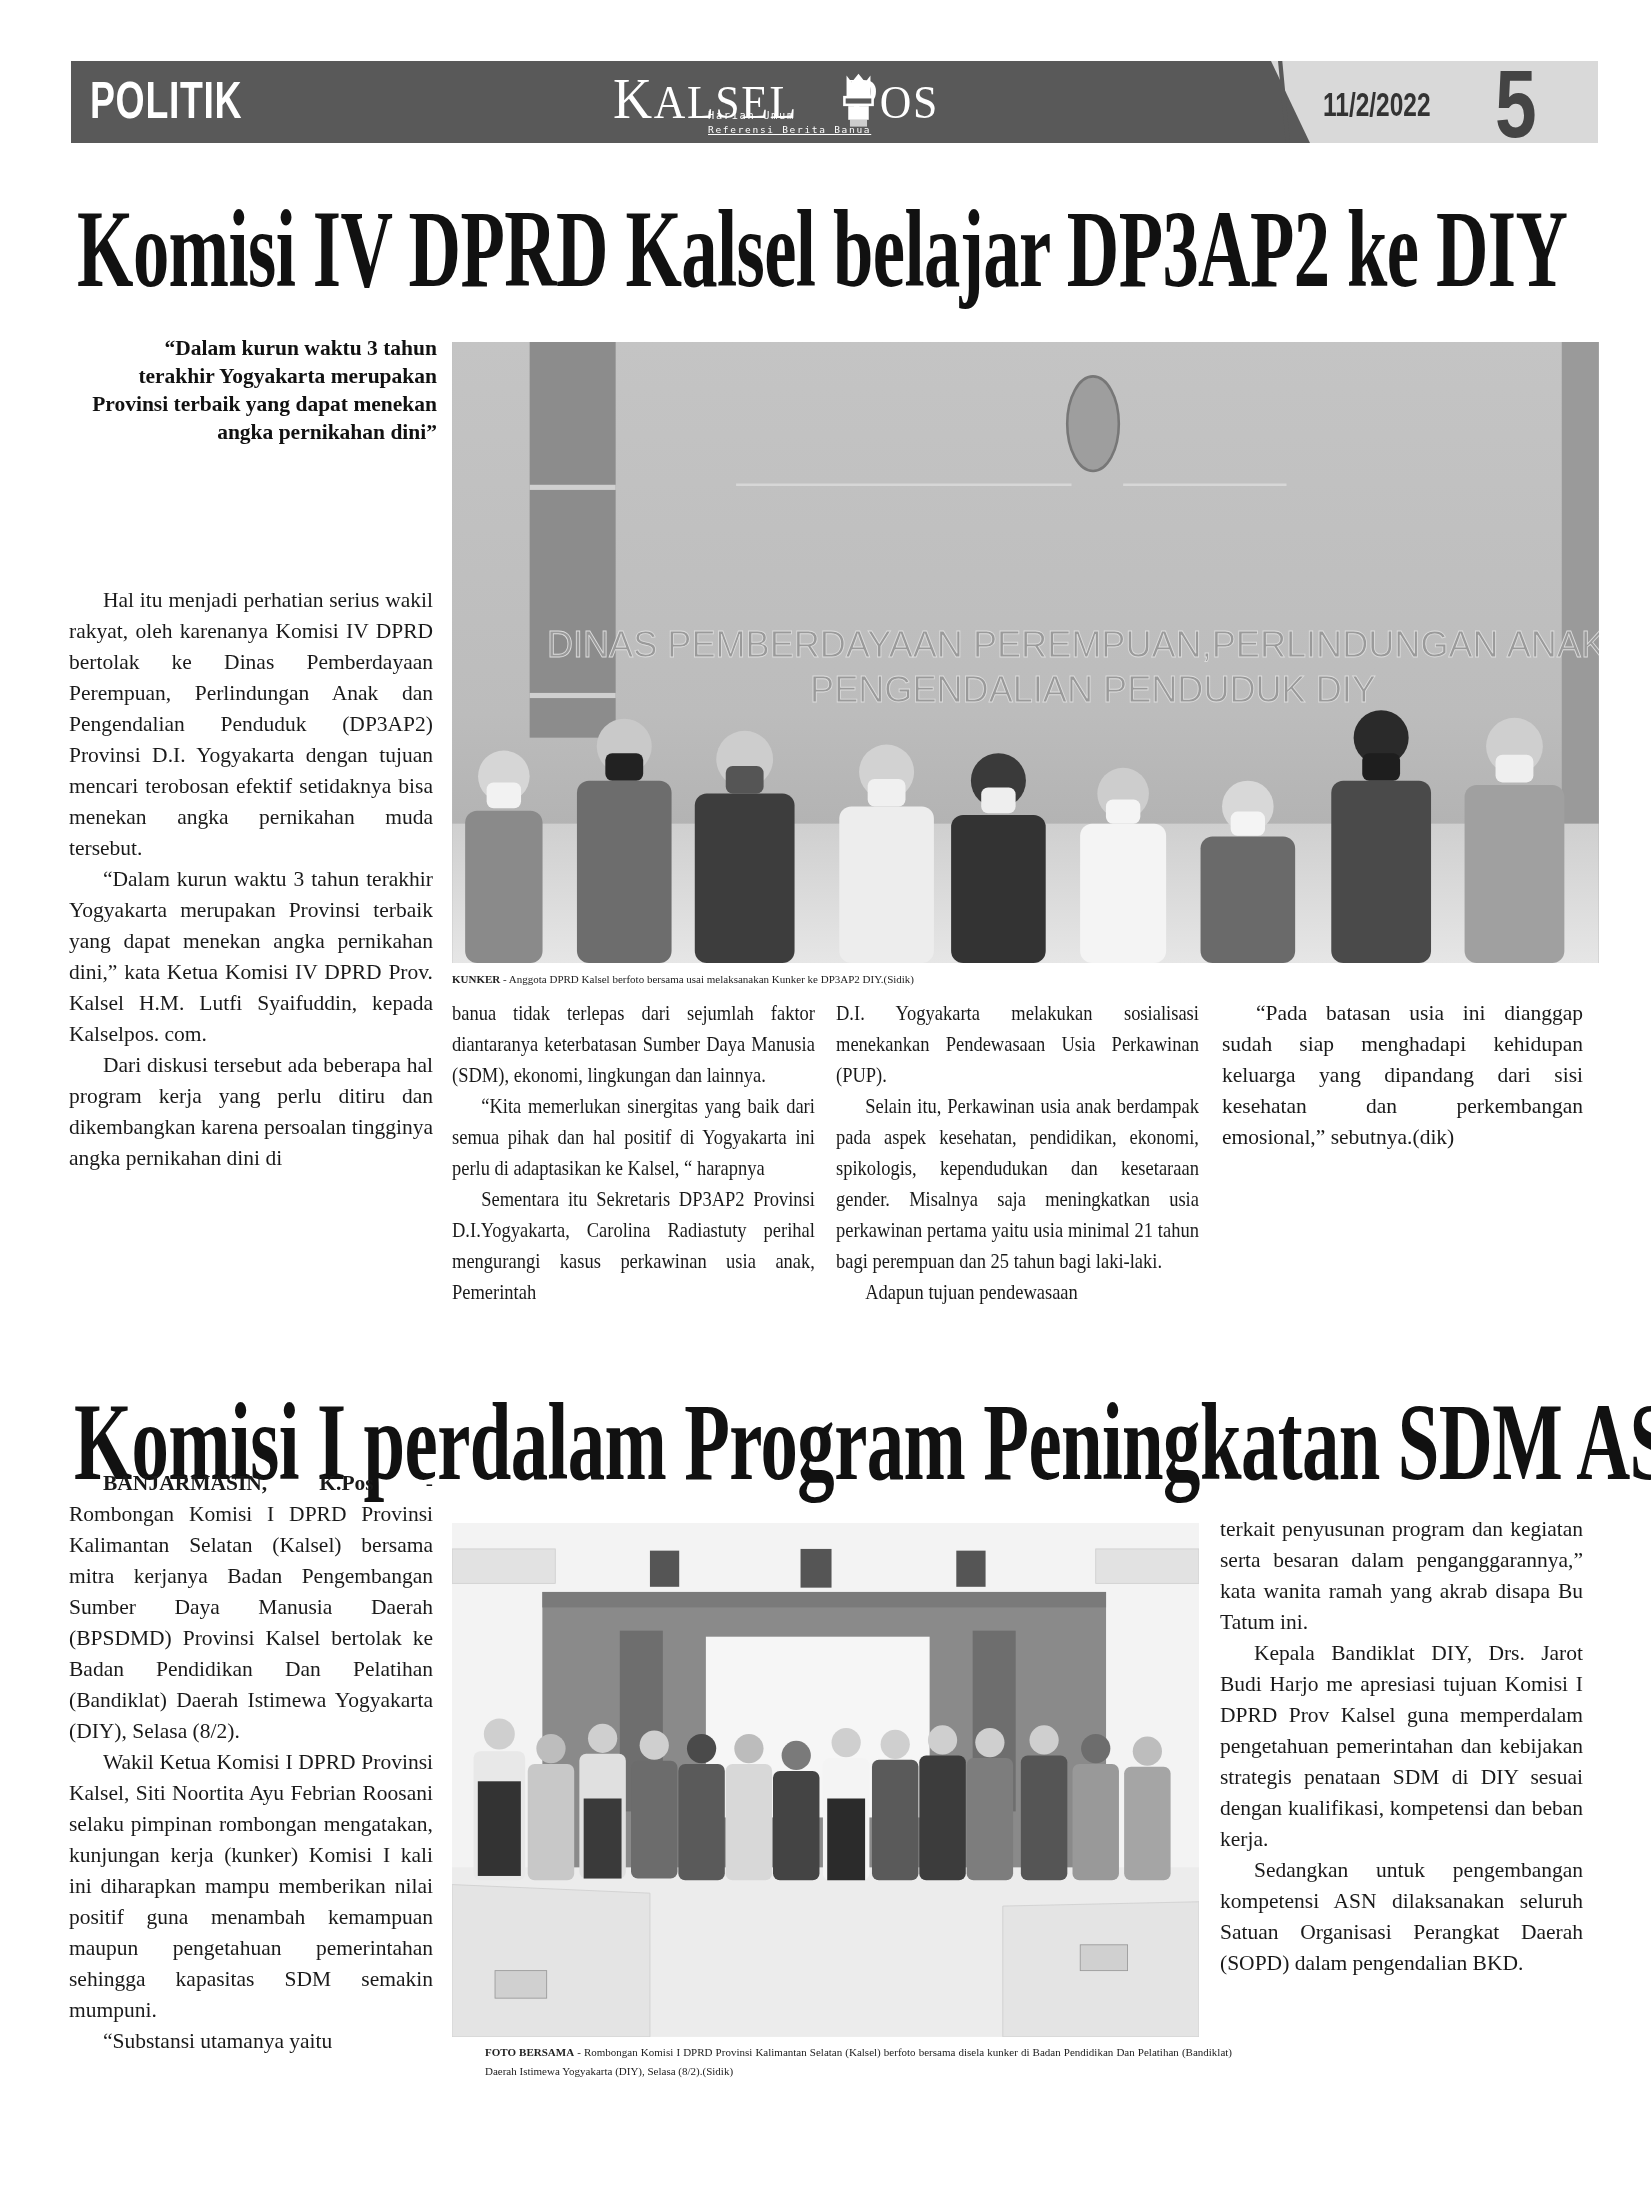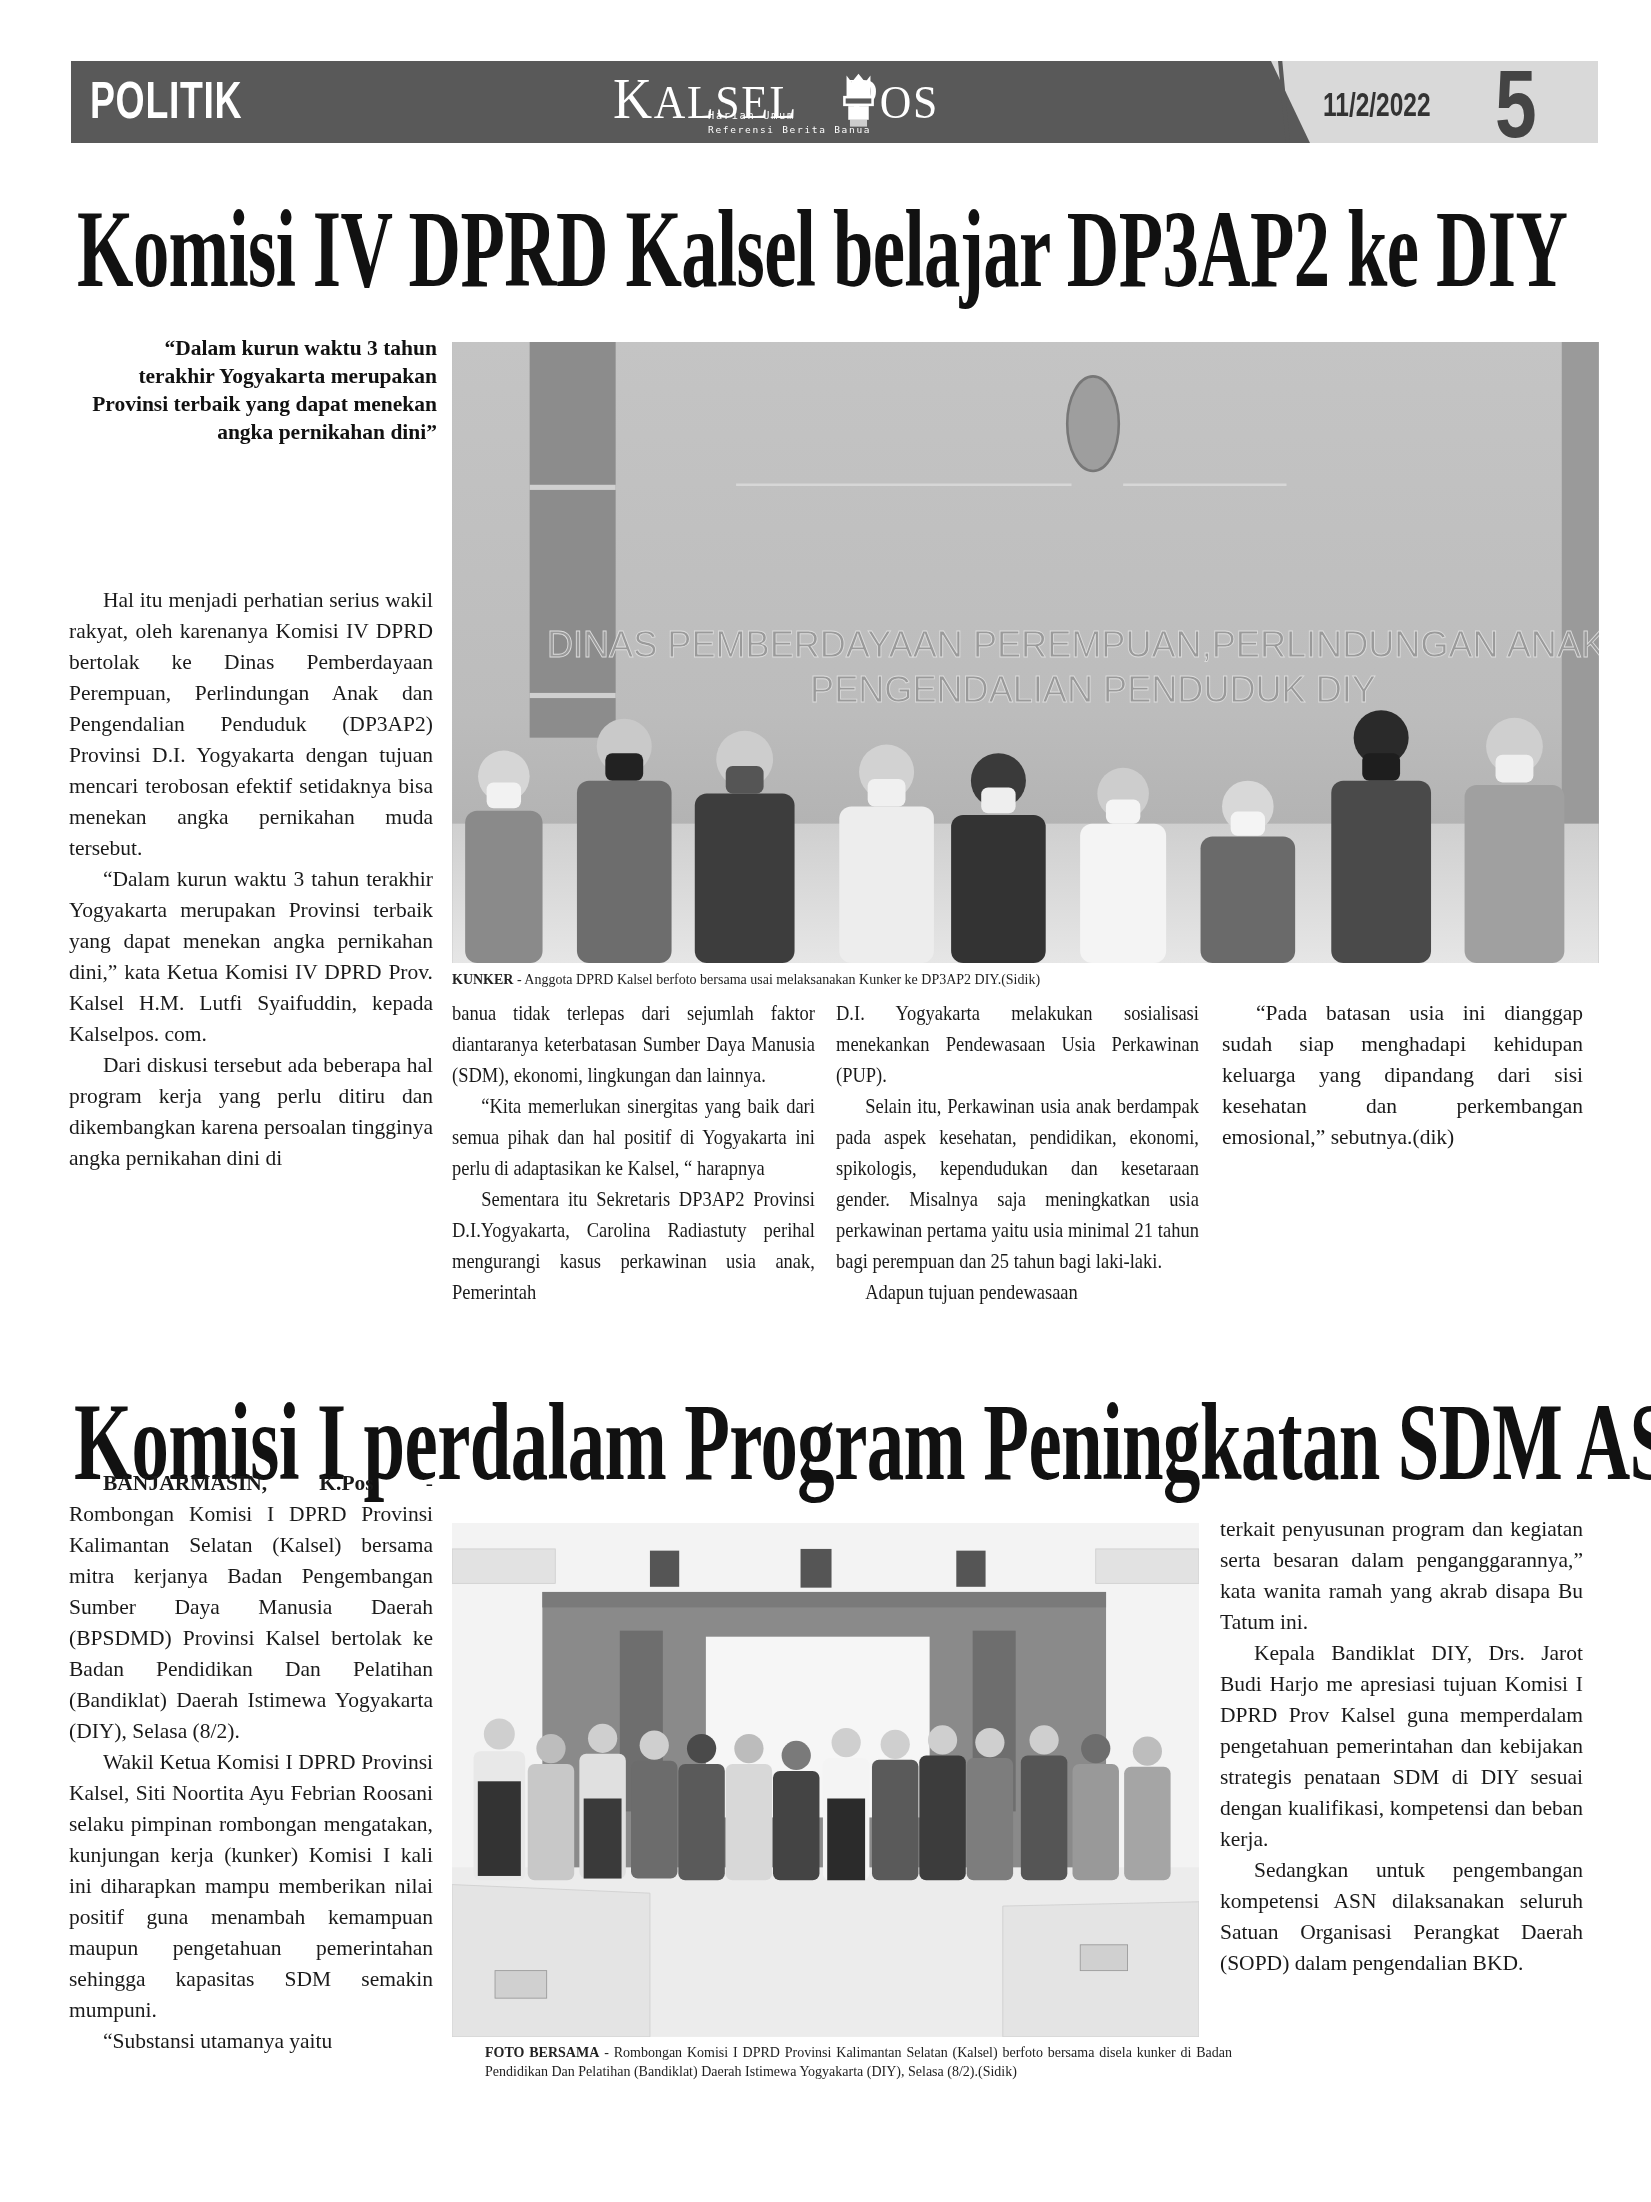--- a/index.html
+++ b/index.html
@@ -14,21 +14,21 @@
   .masthead .stripe { position:absolute; left:1207px; top:0; width:12px; height:82px; background:#595959;
                     clip-path: polygon(0 0, 4.3px 0, 12px 82px, 7.7px 82px); }
   .section-label { position:absolute; left:19px; top:8.6px; font-family:"Liberation Sans", sans-serif; font-weight:bold;
                    font-size:52px; color:#ffffff; transform:scaleX(0.72); transform-origin:left center; letter-spacing:0.9px; }
   .logo { position:absolute; left:542px; top:3.4px; width:516px; height:76px; color:#ffffff; }
   .logo-top { position:absolute; left:95px; top:2.6px; font-family:"DejaVu Sans Mono", monospace; font-size:10.3px; letter-spacing:1.7px;margin-top:42px; }
   .logo-main { position:absolute; left:0; top:5.2px; font-family:"Liberation Serif", serif; font-size:57px; letter-spacing:1.7px;
                transform:scaleX(0.95); transform-origin:left center; line-height:1; }
   .logo-main .small { font-size:46px; }
   .logo-emblem { position:absolute; left:225px; top:5.2px; width:41px; height:62px; }
-  .logo-sub { position:absolute; left:95px; top:60px; font-family:"DejaVu Sans Mono", monospace; font-size:9.5px; letter-spacing:1.7px; }
+  .logo-sub { position:absolute; left:95px; top:60px; font-family:"DejaVu Sans Mono", monospace; font-size:9.5px; letter-spacing:1.7px;text-decoration:underline; }
   .date { position:absolute; left:1252px; top:24px; font-family:"Liberation Sans", sans-serif; font-weight:bold; font-size:34px;
           color:#333; transform:scaleX(0.72); transform-origin:left center; }
   .pageno { position:absolute; left:1424px; top:-5.2px; font-family:"Liberation Sans", sans-serif; font-weight:bold; font-size:96px;
             color:#444; transform:scaleX(0.78); transform-origin:left center; line-height:1; }
 
   
   .headline { font-family:"Liberation Serif", serif; font-weight:bold; color:#111; white-space:nowrap;
               transform-origin:left top; line-height:1; }
   .h1 { left:77px; top:194px; font-size:110px; transform:scaleX(0.66); letter-spacing:-0.9px; }
   .h2 { left:74px; top:1387px; font-size:110px; transform:scaleX(0.68); letter-spacing:-0.9px; }
@@ -37,21 +37,21 @@
   .pullquote { left:86px; top:334px; width:351px; text-align:right; font-weight:bold; font-size:21.5px; line-height:28px; color:#111; }
 
   
   .col { font-size:21.5px; line-height:31px; text-align:justify; color:#1a1a1a; }
   .col p { margin:0; text-indent:34px; }
   .col p.noindent { text-indent:0; }
   .col .dateline { font-weight:bold; }
   .cond { transform:scaleX(0.86); transform-origin:left top; }
 
   .photo { background:#bdbdbd; overflow:hidden; }
-  .caption { font-size:14px; line-height:19px; color:#222; text-align:justify; }
+  .caption { font-size:11px; line-height:19px; color:#222; text-align:justify; }
   .caption b { font-weight:bold; }
 </style>
 </head>
 <body>
 
 <div class="abs masthead">
   <div class="dark"></div>
   <div class="stripe"></div>
   <div class="section-label">POLITIK</div>
   <div class="logo">

